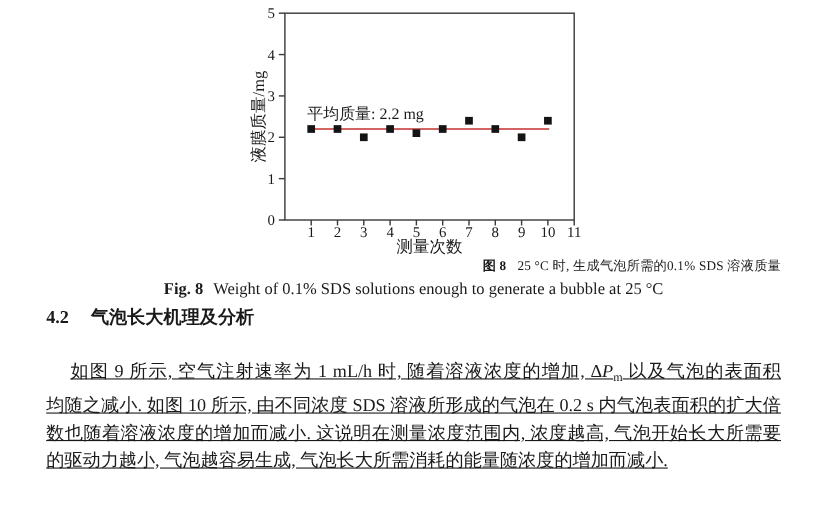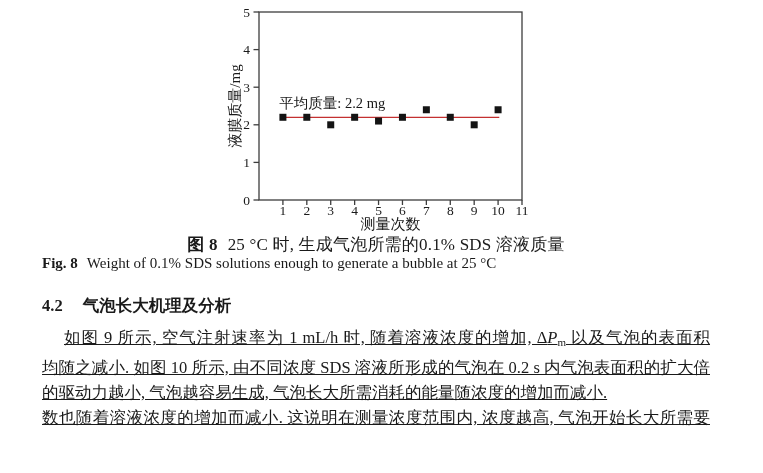--- a/index.html
+++ b/index.html
@@ -1,25 +1,25 @@
 <!DOCTYPE html>
 <html><head>
 <meta charset="utf-8">
 <style>
   html,body{margin:0;padding:0;background:#ffffff;}
   .page{position:relative;width:763px;height:473px;background:#ffffff;overflow:hidden;
         font-family:"Liberation Serif","DejaVu Serif",serif;color:#1a1a1a;}
   .chart{position:absolute;left:220px;top:0;width:335px;height:233px;}
   svg text{font-family:"Liberation Serif","DejaVu Serif",serif;}
-  .caption-cn{position:absolute;left:42px;top:233px;width:668px;text-align:center;
-              font-size:17px;letter-spacing:.2px;}
-  .caption-en{position:absolute;left:42px;top:255px;width:668px;font-size:15px;}
+  .caption-cn{position:absolute;left:42px;top:233px;width:668px;text-align:right;
+              font-size:12px;letter-spacing:.2px;}
+  .caption-en{position:absolute;left:42px;top:255px;width:668px;text-align:center;font-size:15px;}
   .caption-cn b{margin-right:10px;}
   .caption-en b{margin-right:9px;}
-  .section-heading{position:absolute;left:42px;top:295px;font-size:16.5px;font-weight:bold;}
+  .section-heading{position:absolute;left:42px;top:278px;font-size:16.5px;font-weight:bold;}
   .section-heading .num{margin-right:20px;}
   .para{position:absolute;left:42px;top:325px;width:668px;font-size:16.5px;line-height:25px;}
   .pline{white-space:nowrap;text-decoration:underline;}
   .pline.just{white-space:normal;text-align:justify;text-align-last:justify;}
   .pline.indent{text-indent:22px;}
   .para i{font-style:italic;}
   .para sub{font-size:11px;vertical-align:-3px;}
 </style>
 </head>
 <body>
@@ -88,17 +88,17 @@
     <b>Fig. 8</b><span>Weight of 0.1% SDS solutions enough to generate a bubble at 25 °C</span>
   </div>
 
   <div class="section-heading">
     <span class="num">4.2</span><span>气泡长大机理及分析</span>
   </div>
 
   <div class="para">
     <div class="pline just indent"><span>如图 9 所示, 空气注射速率为 1 mL/h 时, 随着溶液浓度的增加, Δ</span><i>P</i><sub>m</sub><span> 以及气泡的表面积</span></div>
     <div class="pline just">均随之减小. 如图 10 所示, 由不同浓度 SDS 溶液所形成的气泡在 0.2 s 内气泡表面积的扩大倍</div>
+    <div class="pline just">数也随着溶液浓度的增加而减小. 这说明在测量浓度范围内, 浓度越高, 气泡开始长大所需要</div>
     <div class="pline">的驱动力越小, 气泡越容易生成, 气泡长大所需消耗的能量随浓度的增加而减小.</div>
-    <div class="pline just">数也随着溶液浓度的增加而减小. 这说明在测量浓度范围内, 浓度越高, 气泡开始长大所需要</div>
   </div>
 
 </div>
 
 </body></html>

